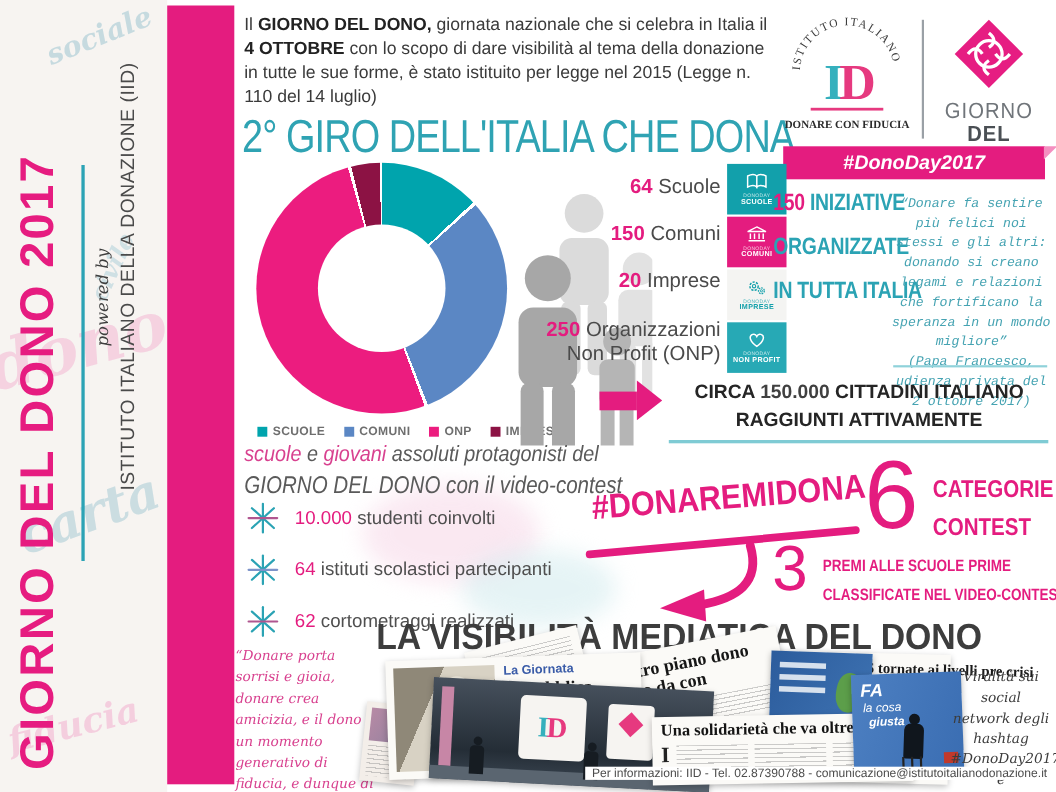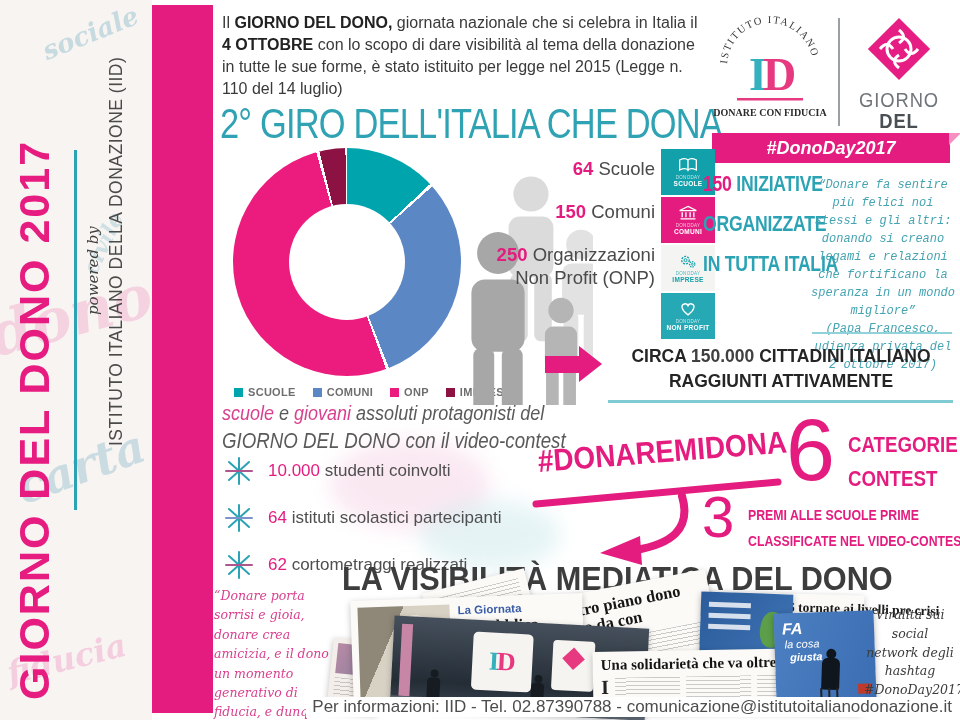--- a/index.html
+++ b/index.html
@@ -174,21 +174,21 @@
   .tv2-l1 { position:absolute; left:10px; top:25px; font-size:11px; font-style:italic; }
   .tv2-l2 { position:absolute; left:15px; top:38px; font-size:11px; font-style:italic; font-weight:700; }
   .tv2-fig { position:absolute; left:46px; bottom:10px; width:18px; height:32px; background:#10161d; border-radius:6px 6px 2px 2px; transform:rotate(4deg); }
   .tv2-fig::before { content:""; position:absolute; left:4px; top:-9px; width:10px; height:10px; border-radius:50%; background:#10161d; }
   .tv2-stool { position:absolute; left:44px; bottom:2px; width:2px; height:10px; background:#222; box-shadow:8px 0 #222, 16px 0 #222; }
   .tv2-badge { position:absolute; right:5px; bottom:5px; width:13px; height:10px; background:#c0392b; }
 
   .virality { position:absolute; left:864px; top:606px; width:92px; text-align:center; font-family:"DejaVu Serif", serif;
               font-style:italic; font-size:12.5px; line-height:1.5; color:#3c3c3c; z-index:7; }
 
-  .footer { position:absolute; right:8px; top:697px; font-size:17px; color:#4d4d4d; z-index:20; background:#fff; padding-left:6px; }
+  .footer { position:absolute; right:8px; top:697px; font-size:11px; color:#4d4d4d; z-index:20; background:#fff; padding-left:6px; }
 </style>
 </head>
 <body>
 
 <div class="page">
 
   <div class="sidebar">
     <span class="wm wm1">sociale</span>
     <span class="wm wm2">carta</span>
     <span class="wm wm3">dono</span>
@@ -265,20 +265,21 @@
     </defs>
     <use href="#person" transform="translate(88,92) scale(1.6)" fill="#dbdbdb"></use>
     <use href="#person" transform="translate(138,135) scale(1.35)" fill="#e2e2e2"></use>
     <use href="#person" transform="translate(55,160) scale(1.9)" fill="#a7a7a7"></use>
     <use href="#person" transform="translate(118,195) scale(1.15)" fill="#b5b5b5"></use>
   </svg>
 
   <div class="stats">
     <div class="stat-row"><span class="num">64</span> <span>Scuole</span></div>
     <div class="stat-row"><span class="num">150</span> <span>Comuni</span></div>
+    <div class="stat-row"><span class="num">20</span> <span>Imprese</span></div>
     <div class="stat-row last"><span class="num">250</span> <span>Organizzazioni</span><br><span>Non Profit (ONP)</span></div>
   </div>
 
   <div class="badges">
     <div class="badge badge-scuole">
       <svg viewBox="0 0 24 18">
           <path d="M2 3 C6 1,10 1,12 3 L12 15 C10 13,6 13,2 15 Z M22 3 C18 1,14 1,12 3 L12 15 C14 13,18 13,22 15 Z" fill="none" stroke="#fff" stroke-width="1.6"></path>
         </svg>
       <span class="brand">DONODAY</span>
       <span class="lbl">SCUOLE</span>

